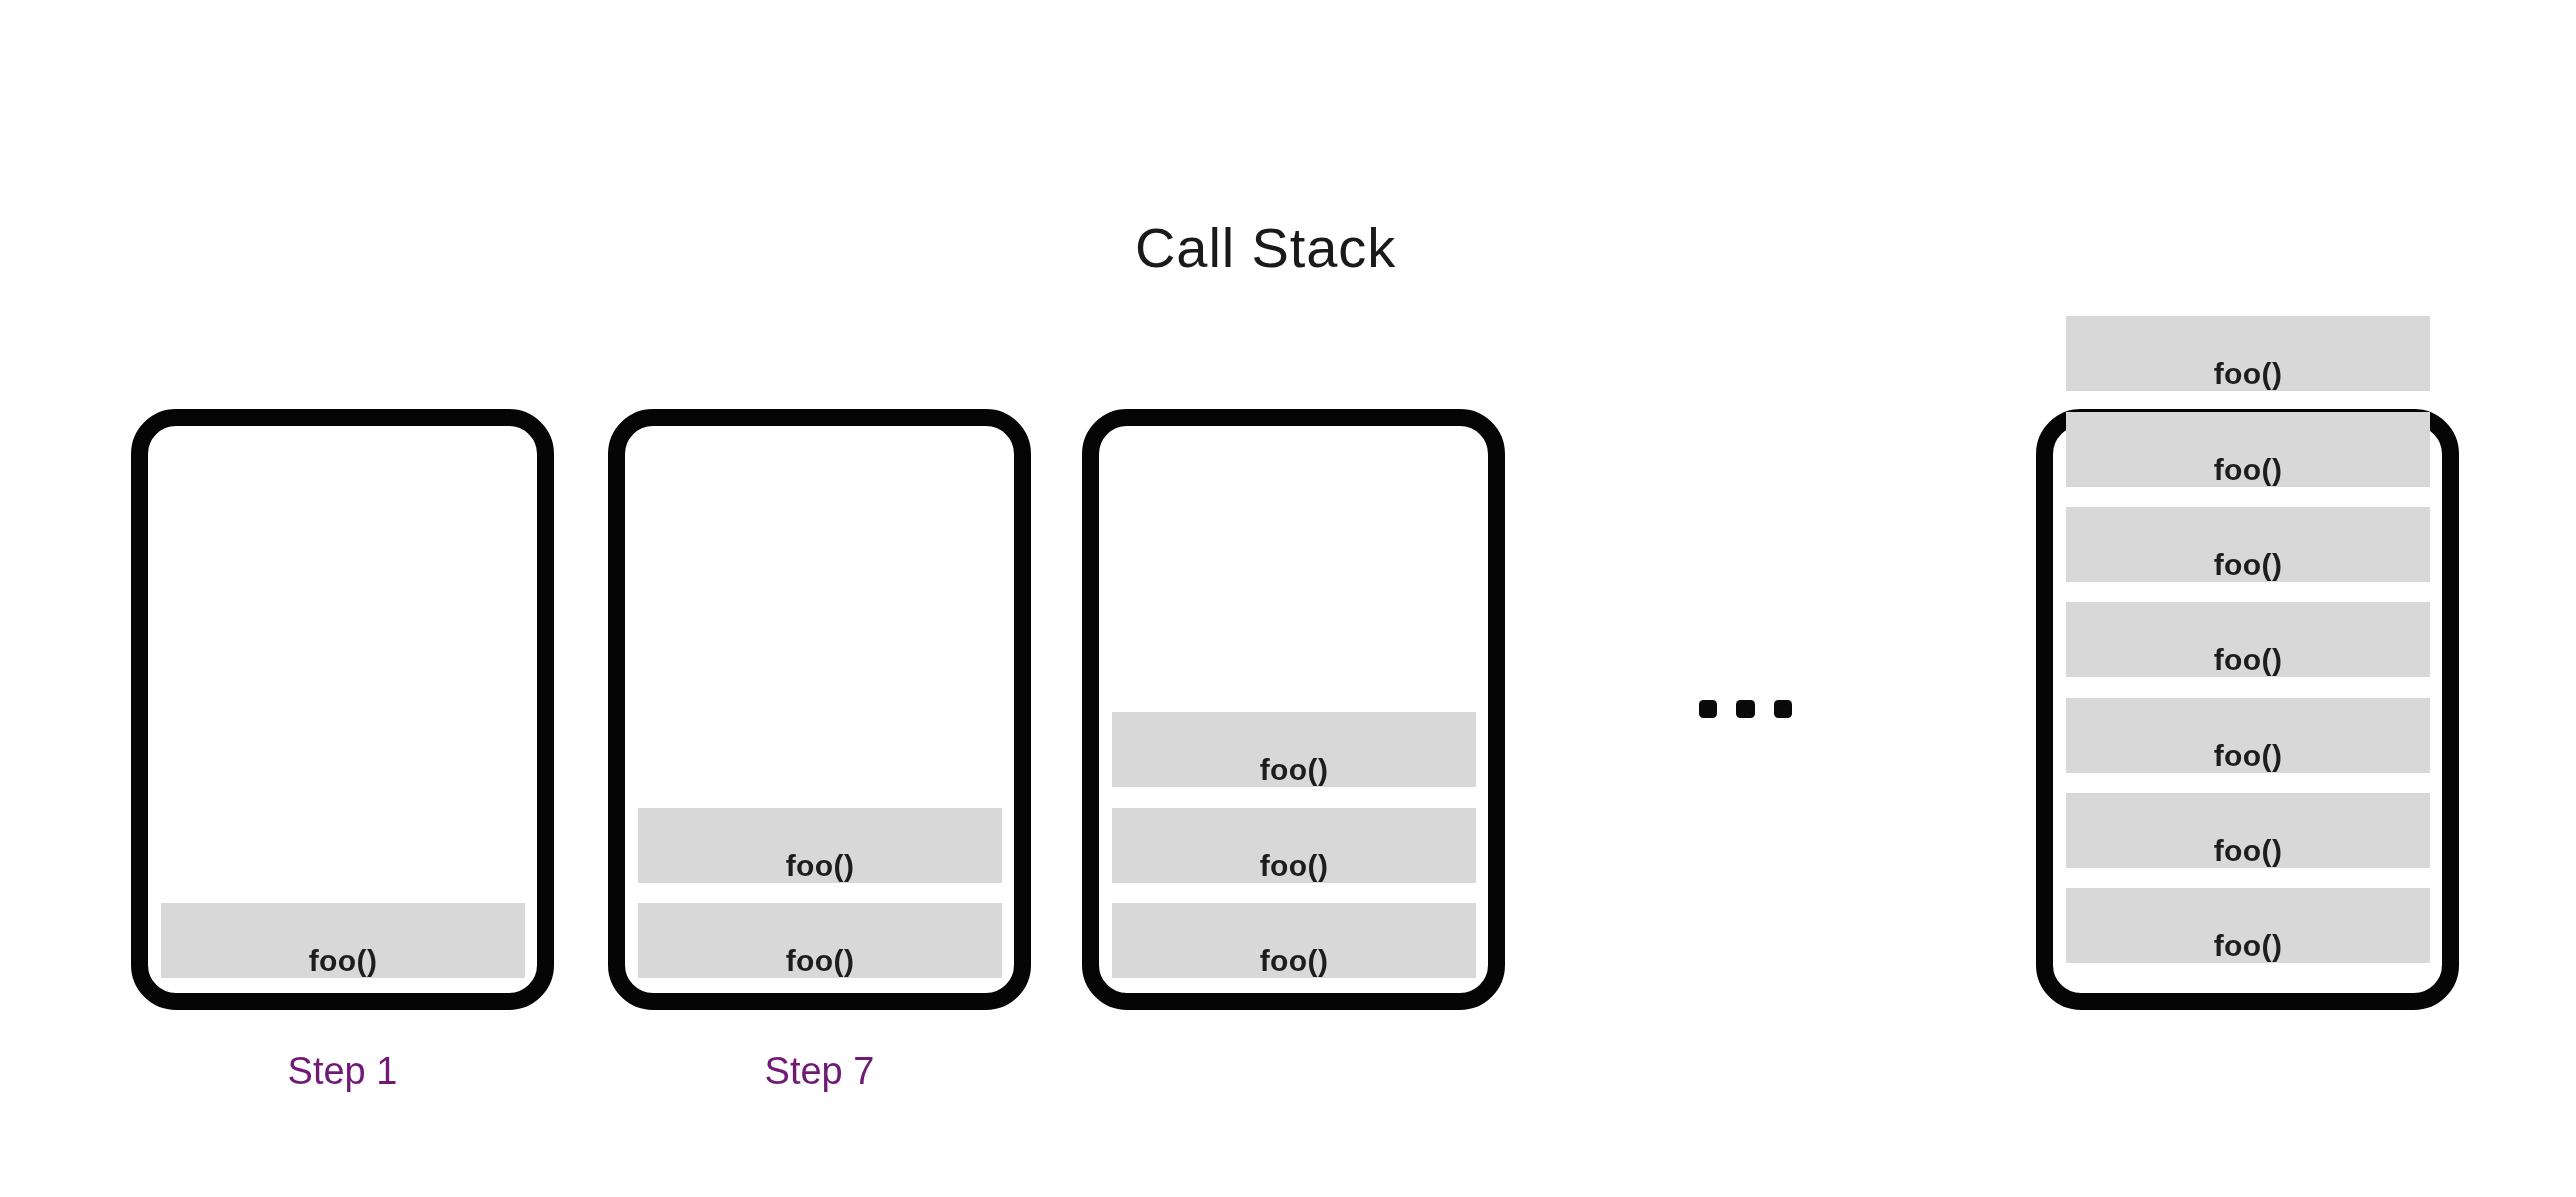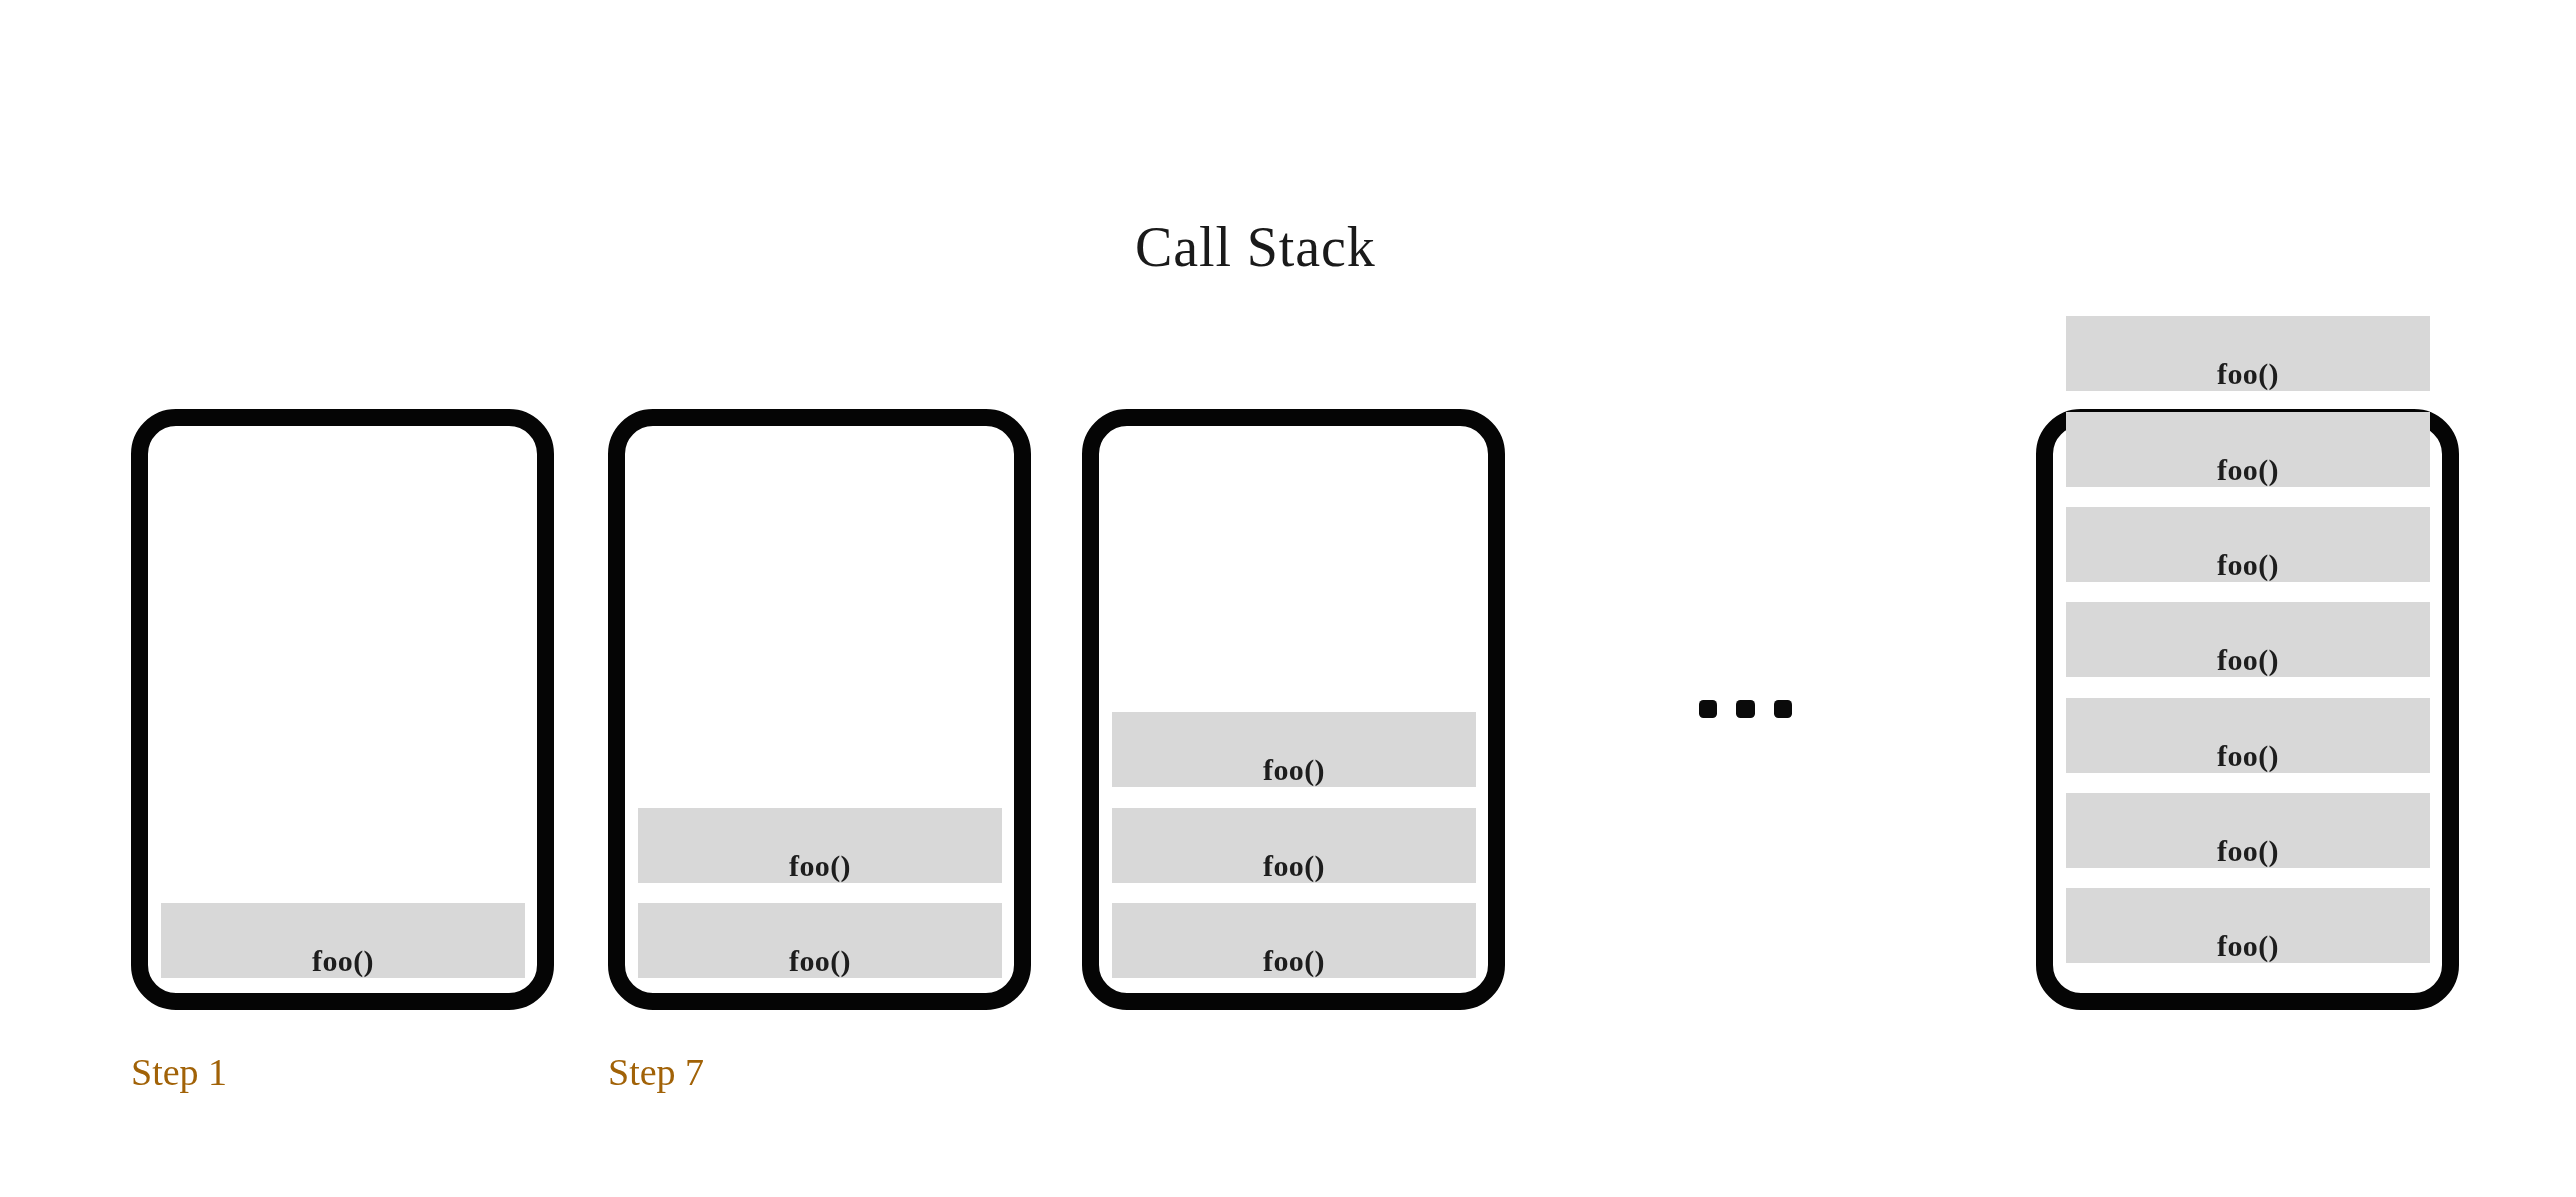--- a/index.html
+++ b/index.html
@@ -6,21 +6,21 @@
     margin: 0;
     padding: 0;
     background: #ffffff;
   }
   .canvas {
     position: relative;
     width: 2576px;
     height: 1198px;
     background: #ffffff;
     overflow: hidden;
-    font-family: Liberation Serif, serif;
+    font-family: Liberation Sans, sans-serif;
     color: #1a1a1a;
   }
   .title {
     position: absolute;
     left: 1135px;
     top: 215px;
     margin: 0;
     font-size: 56px;
     font-weight: 400;
     letter-spacing: 0.9px;
@@ -58,24 +58,24 @@
     font-size: 30px;
     font-weight: 700;
     color: #1d1d1d;
     letter-spacing: 0.4px;
   }
   .panel-label {
     position: absolute;
     left: 0;
     top: 641px;
     width: 100%;
-    text-align: left;
+    text-align: center;
     font-size: 38px;
     font-weight: 400;
-    color: #a16207;
+    color: #701a75;
     white-space: nowrap;
   }
   .ellipsis {
     position: absolute;
     left: 1699px;
     top: 700px;
     display: flex;
     gap: 19px;
   }
   .dot {

